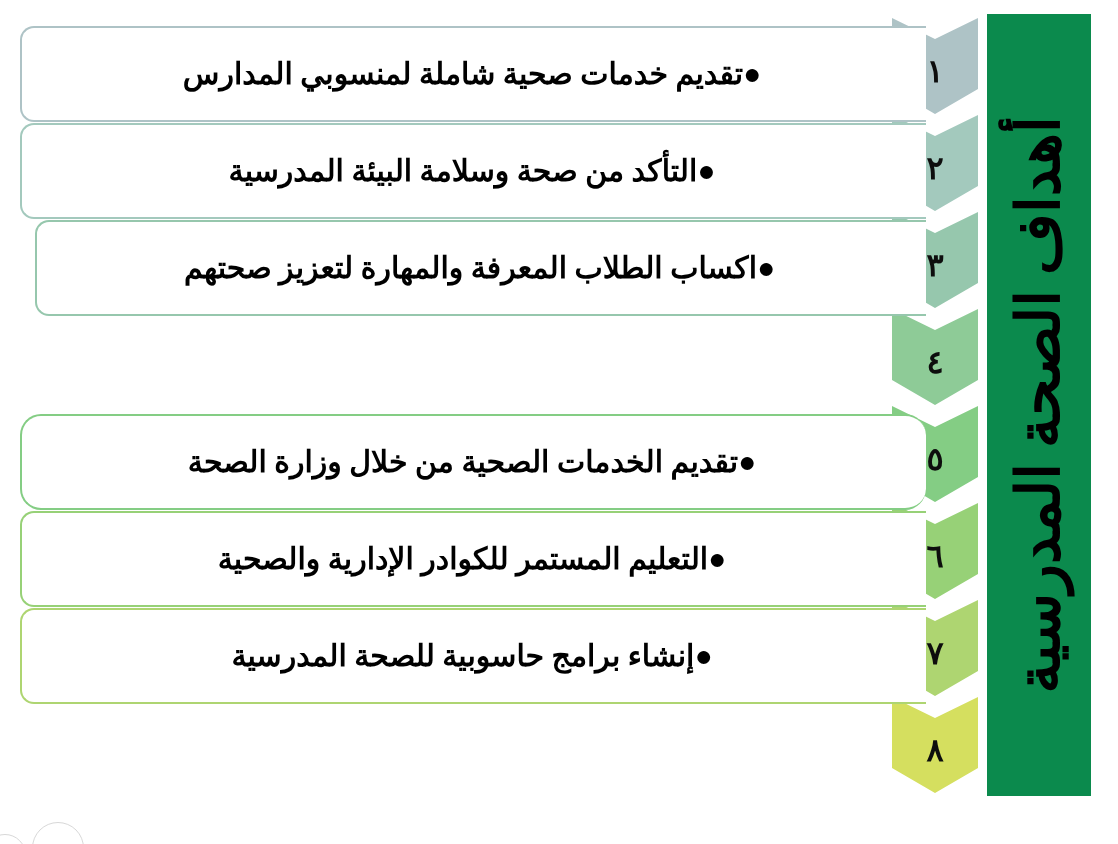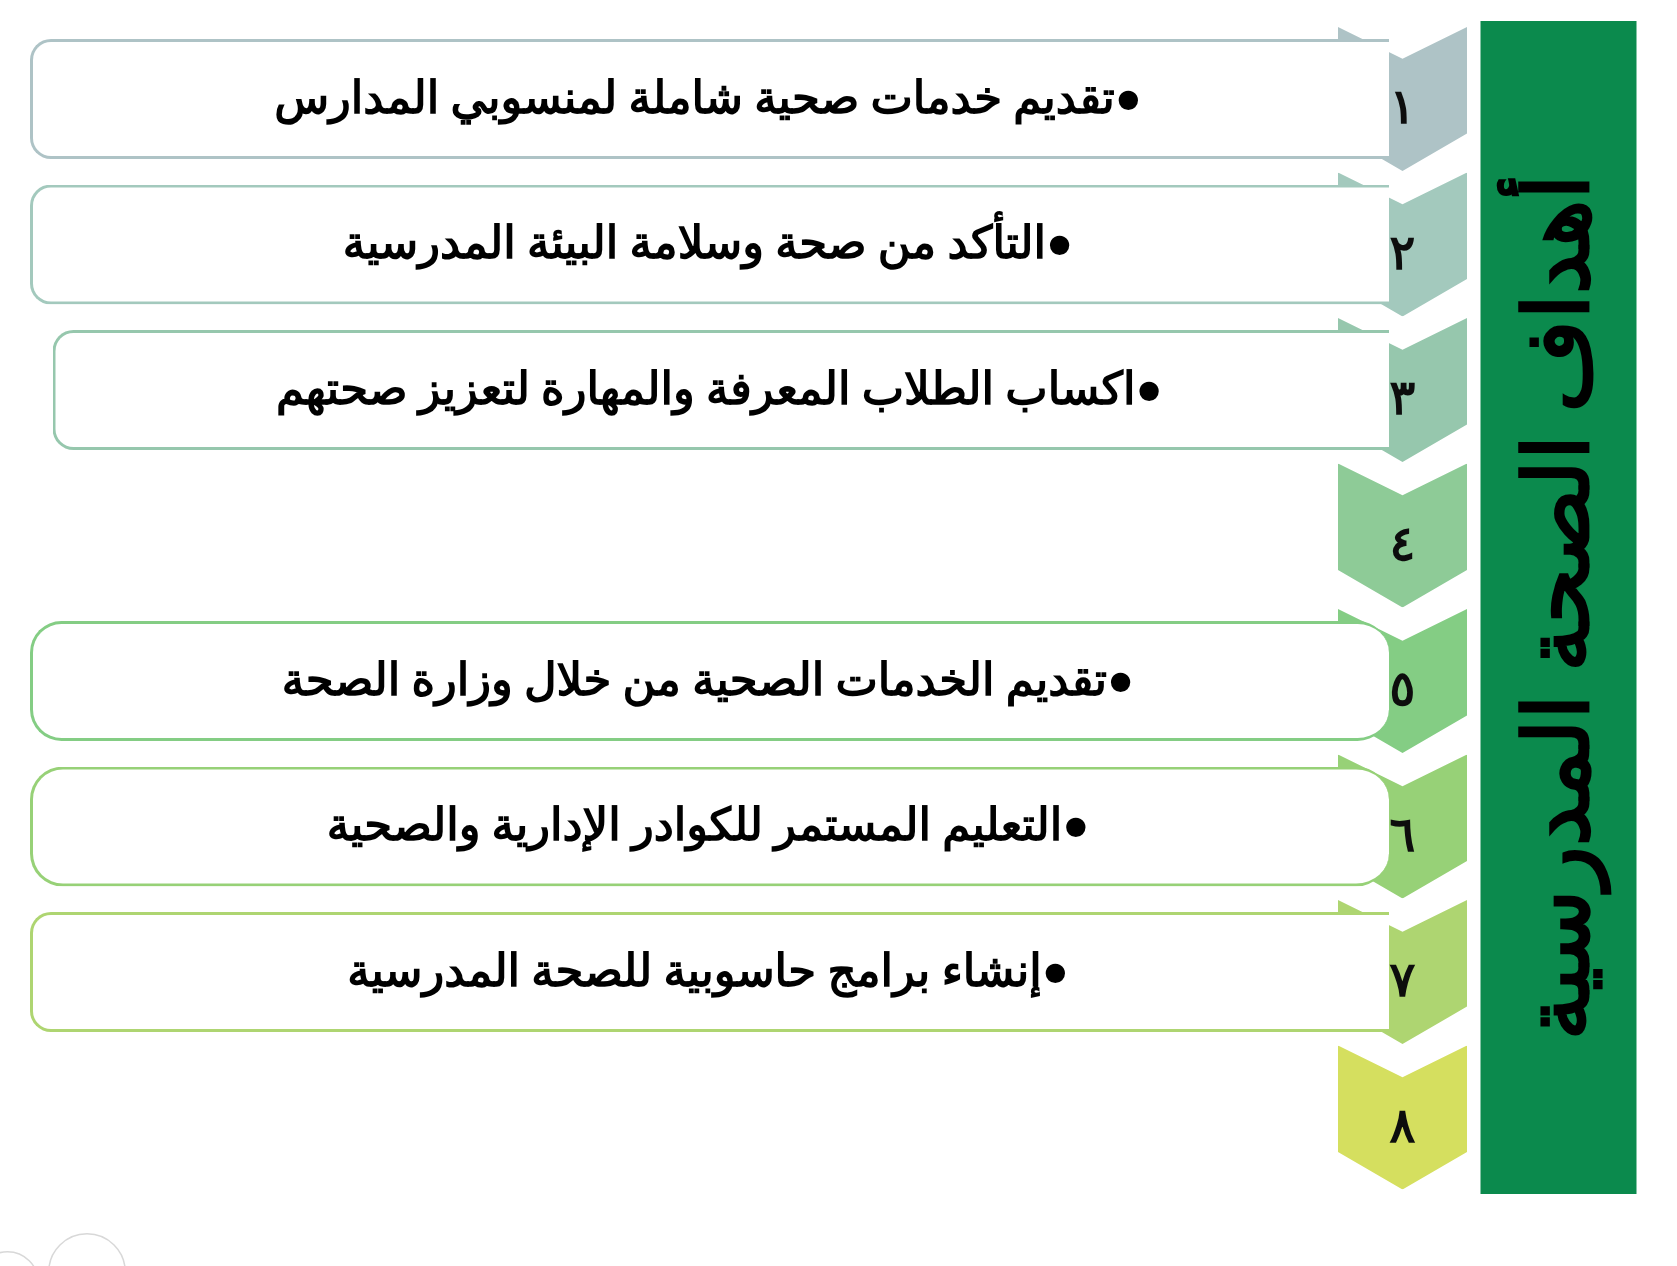--- a/index.html
+++ b/index.html
@@ -80,21 +80,21 @@
     line-height: 1;
     margin-top: 10px;
   }
 
   
   .box {
     position: absolute;
     top: 8px;
     right: 52px;
     left: 12px;
-    height: 80px;
+    height: 96px;
     background: #ffffff;
     border: 2px solid #aec3c6;
     border-top-right-radius: 0;
     border-bottom-right-radius: 0;
     border-top-left-radius: 14px;
     border-bottom-left-radius: 14px;
     border-right: none;
     display: flex;
     align-items: center;
     justify-content: center;
@@ -176,21 +176,21 @@
           <span class="chevron-number">٥</span>
         </div>
         <div class="box" style="border-color: rgb(132, 205, 132); border-radius: 21px;">
           <div class="box-text">●تقديم الخدمات الصحية من خلال وزارة الصحة</div>
         </div>
       </div>
       <div class="row" style="top: 503px;">
         <div class="chevron" style="background: rgb(151, 209, 119);">
           <span class="chevron-number">٦</span>
         </div>
-        <div class="box" style="border-color: rgb(151, 209, 119); border-radius: 22px;">
+        <div class="box" style="border-color: rgb(151, 209, 119);">
           <div class="box-text">●التعليم المستمر للكوادر الإدارية والصحية</div>
         </div>
       </div>
       <div class="row" style="top: 600px;">
         <div class="chevron" style="background: rgb(174, 213, 113);">
           <span class="chevron-number">٧</span>
         </div>
         <div class="box" style="border-color: rgb(174, 213, 113);">
           <div class="box-text">●إنشاء برامج حاسوبية للصحة المدرسية</div>
         </div>

